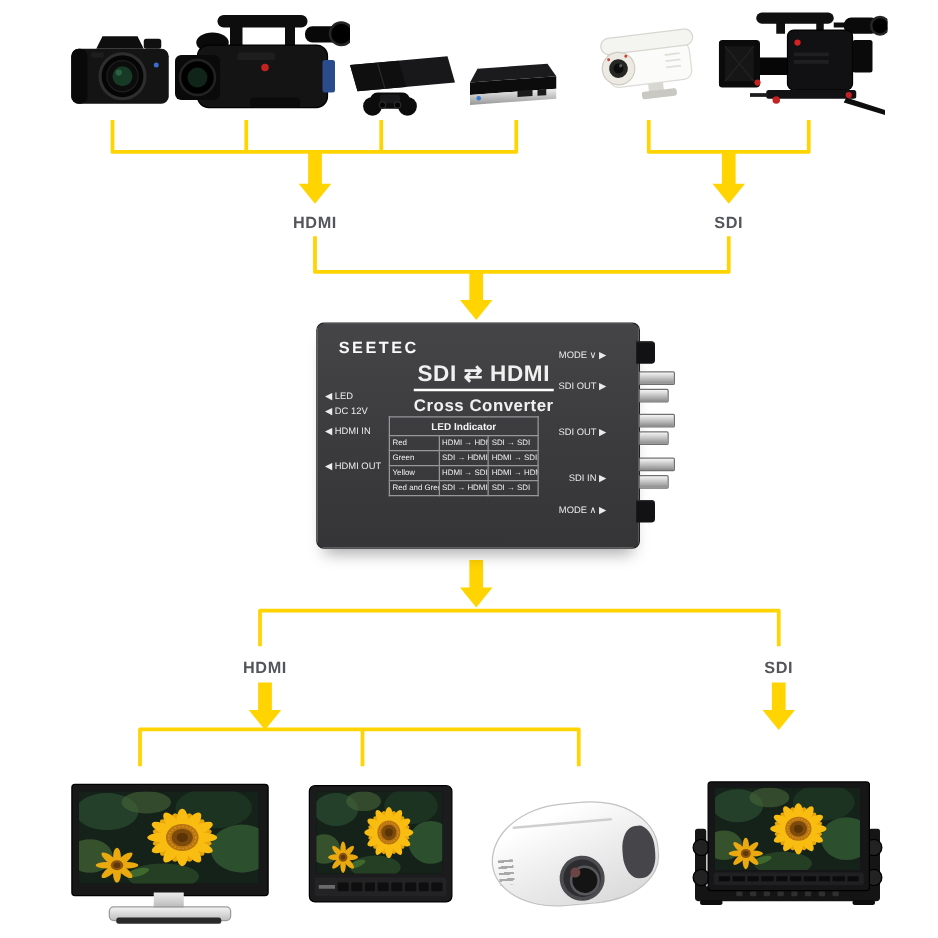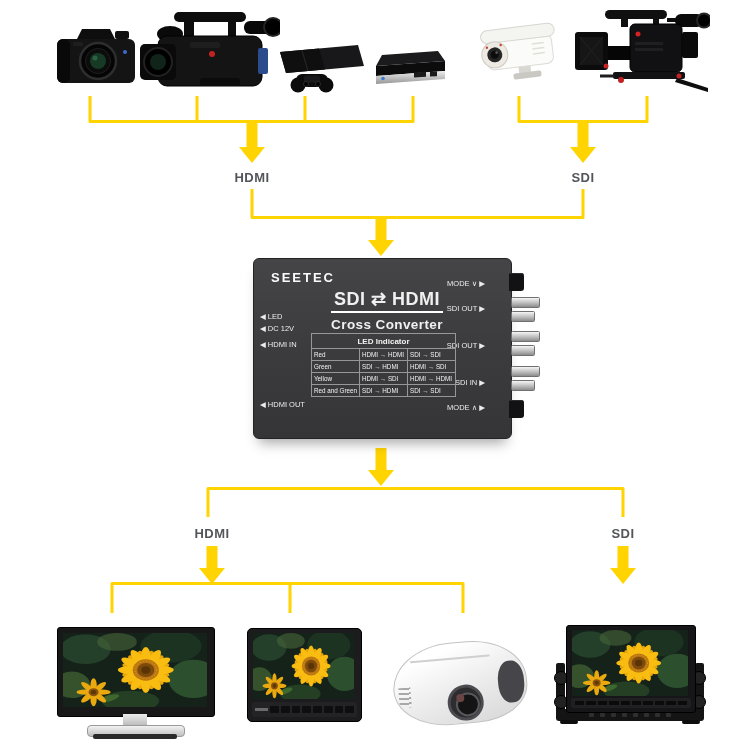--- a/index.html
+++ b/index.html
@@ -17,21 +17,21 @@
              border:1px solid #232325;border-radius:6px;color:#f0f0f0;
              box-shadow:0 10px 12px -6px rgba(0,0,0,.35);}
   #converter .brand{position:absolute;left:17px;top:11px;font-size:13px;font-weight:bold;
                     letter-spacing:2px;color:#fafafa;}
   .port-l{position:absolute;left:6px;font-size:7.5px;color:#ececec;white-space:nowrap;}
   .port-r{position:absolute;right:26px;font-size:7.5px;color:#ececec;white-space:nowrap;text-align:right;}
   #title-wrap{position:absolute;left:48px;top:29px;width:170px;text-align:center;}
   #title-wrap .title{display:inline-block;font-size:18px;font-weight:bold;letter-spacing:.5px;
                      border-bottom:2.5px solid #fff;padding:0 3px 1px;white-space:nowrap;}
   #title-wrap .subtitle{font-size:13.5px;font-weight:bold;margin-top:4px;letter-spacing:.4px;}
-  #led-table{position:absolute;left:57px;top:74px;width:145px;border-collapse:collapse;
+  #led-table{position:absolute;left:57px;top:74px;width:120px;border-collapse:collapse;
              table-layout:fixed;}
   #led-table th,#led-table td{border:1px solid #97979a;color:#f2f2f2;font-weight:normal;
              white-space:nowrap;overflow:hidden;}
   #led-table th{font-size:8px;font-weight:bold;padding:2.5px 0;text-align:center;}
   #led-table td{font-size:6.3px;padding:2px 2px;}
   .side-btn{position:absolute;left:255px;width:15px;height:18px;background:#121214;
             border-radius:0 3px 3px 0;box-shadow:inset 0 1px 0 #2c2c2e;}
   .bnc{position:absolute;left:257px;width:28px;}
   .bnc .b1,.bnc .b2{height:9px;background:linear-gradient(180deg,#f5f5f5,#bdbdbd 55%,#8c8c8c);
             border:1px solid #707070;border-radius:1.5px;}
@@ -291,21 +291,21 @@
     <div class="brand">SEETEC</div>
 
     <div id="title-wrap">
       <div class="title">SDI ⇄ HDMI</div>
       <div class="subtitle">Cross Converter</div>
     </div>
 
     <div class="port-l" style="top:34px;margin-top:31px;">◀ DC 12V</div>
     <div class="port-l" style="top:53px;">◀ LED</div>
     <div class="port-l" style="top:81px;">◀ HDMI IN</div>
-    <div class="port-l" style="top:141px;">◀ HDMI OUT</div>
+    <div class="port-l" style="top:109px;">◀ HDMI OUT</div>
 
     <div class="port-r" style="top:20px;">MODE ∨ ▶</div>
     <div class="port-r" style="top:45px;">SDI OUT ▶</div>
     <div class="port-r" style="top:82px;">SDI OUT ▶</div>
     <div class="port-r" style="top:119px;">SDI IN ▶</div>
     <div class="port-r" style="top:144px;">MODE ∧ ▶</div>
 
     <table id="led-table">
       <tbody>
           <tr>

